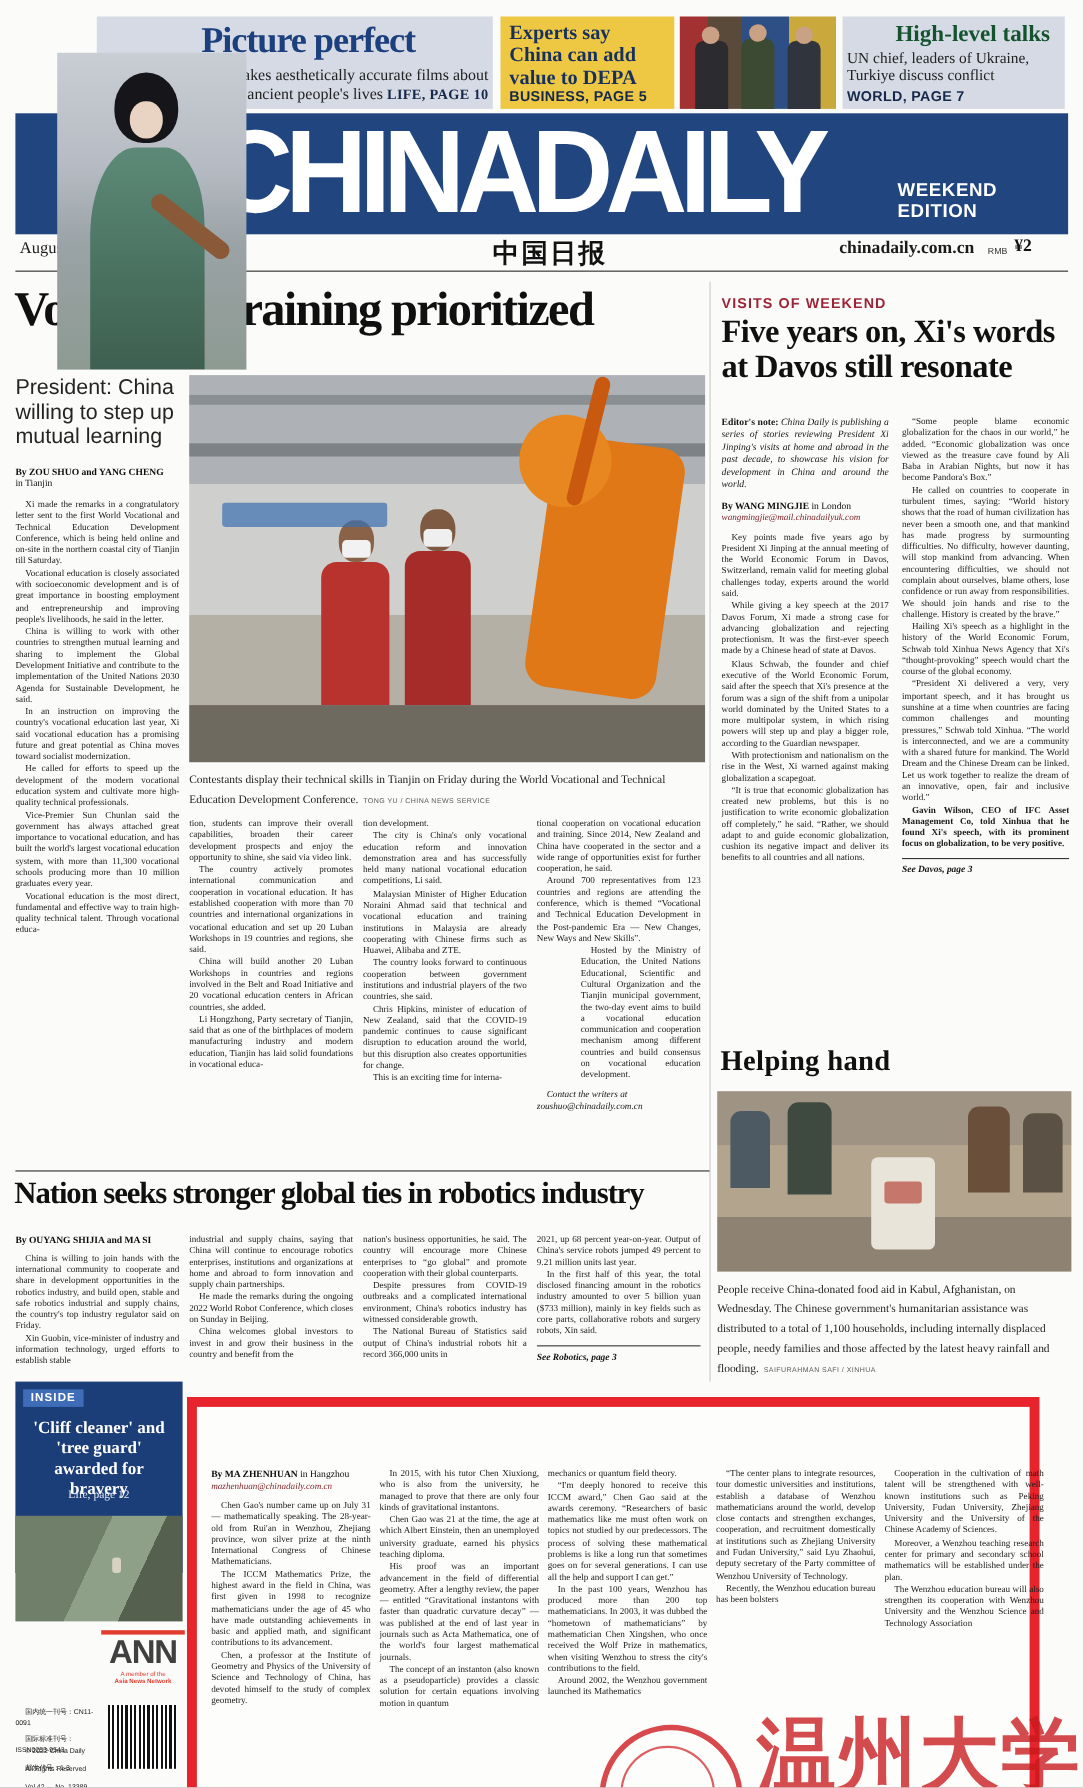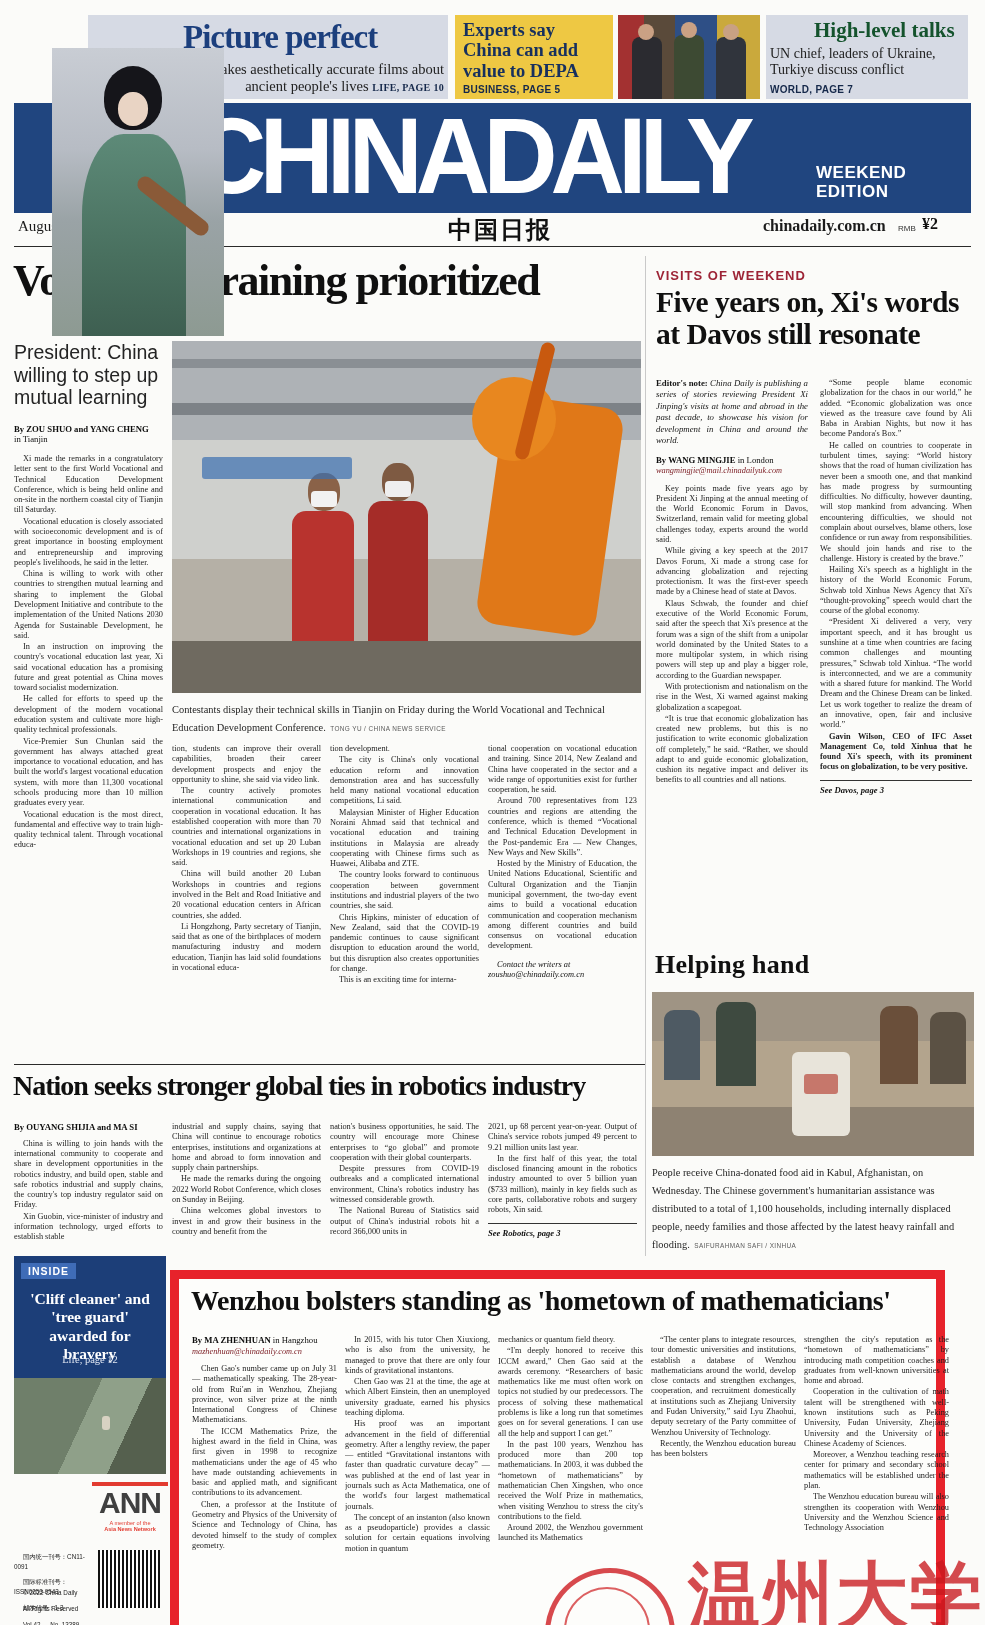--- a/index.html
+++ b/index.html
@@ -17,21 +17,21 @@
   .caption{font-family:"Liberation Serif",serif;font-size:10.4px;line-height:1.28;color:#1f1f1f;}
   .credit{font-family:"Liberation Sans",sans-serif;font-size:6.4px;color:#5a5a5a;letter-spacing:.4px;}
   .seeref{font-family:"Liberation Serif",serif;font-style:italic;font-weight:bold;font-size:8.6px;
           border-top:1px solid #333;padding-top:4px;margin-top:7px;color:#111;}
   .ednote{font-family:"Liberation Serif",serif;font-style:italic;font-size:8.8px;line-height:1.3;color:#161616;}
   .ednote b{font-style:normal;}
   .ph{position:absolute;overflow:hidden;}
   .rule{position:absolute;background:#2a2a2a;}
   .vrule{position:absolute;background:#c9c9c9;width:1px;}
   .promo-title{font-family:"Liberation Serif",serif;font-weight:bold;color:#1c3f7d;}
-  .pageref{font-weight:bold;font-size:10px;color:#15284a;letter-spacing:.3px;}
+  .pageref{font-weight:bold;font-size:13px;color:#15284a;letter-spacing:.3px;}
   .barcode{background:repeating-linear-gradient(90deg,#111 0 2px,#fff 2px 4px);}
   .contact{font-family:"Liberation Serif",serif;font-style:italic;font-size:8.4px;margin-top:8px;color:#111;}
   .contact p{margin:0;}
 </style>
 </head>
 <body>
 
 <div id="page">
 
   <div class="abs" style="left:88px;top:15px;width:360px;height:84px;background:#d6dae4;">
@@ -132,21 +132,21 @@
       <p style="text-indent: 9px;">The city is China's only vocational education reform and innovation demonstration area and has successfully held many national vocational education competitions, Li said.</p>
       <p style="text-indent: 9px;">Malaysian Minister of Higher Education Noraini Ahmad said that technical and vocational education and training institutions in Malaysia are already cooperating with Chinese firms such as Huawei, Alibaba and ZTE.</p>
       <p style="text-indent: 9px;">The country looks forward to continuous cooperation between government institutions and industrial players of the two countries, she said.</p>
       <p style="text-indent: 9px;">Chris Hipkins, minister of education of New Zealand, said that the COVID-19 pandemic continues to cause significant disruption to education around the world, but this disruption also creates opportunities for change.</p>
       <p style="text-indent: 9px;">This is an exciting time for interna-</p>
     </div>
   <div class="col" style="left:488px;top:744px;height:314px;">
     <div>
         <p style="text-indent: 0px;">tional cooperation on vocational education and training. Since 2014, New Zealand and China have cooperated in the sector and a wide range of opportunities exist for further cooperation, he said.</p>
         <p style="text-indent: 9px;">Around 700 representatives from 123 countries and regions are attending the conference, which is themed “Vocational and Technical Education Development in the Post-pandemic Era — New Changes, New Ways and New Skills”.</p>
-        <p style="text-indent: 9px;">Hosted by the Ministry of Education, the United Nations Educational, Scientific and Cultural Organization and the Tianjin municipal government, the two-day event aims to build a vocational education communication and cooperation mechanism among different countries and build consensus on vocational education development.</p>
+        <p style="text-indent: 9px; margin-left: 40px;">Hosted by the Ministry of Education, the United Nations Educational, Scientific and Cultural Organization and the Tianjin municipal government, the two-day event aims to build a vocational education communication and cooperation mechanism among different countries and build consensus on vocational education development.</p>
       </div>
     <div class="contact">
         <p style="text-indent: 9px;">Contact the writers at</p>
         <p style="text-indent: 0px;">zoushuo@chinadaily.com.cn</p>
       </div>
   </div>
 
   <div class="vrule" style="left:645px;top:256px;height:1000px;"></div>
 
   <div style="position:absolute;left:656px;top:268px;font-size:13px;font-weight:bold;color:#9d2436;letter-spacing:1px;">VISITS OF WEEKEND</div>
@@ -244,21 +244,20 @@
       <p style="text-indent: 9px;">邮发代号：1-3</p>
     </div>
   <div class="abs" style="left:14px;top:1582px;width:80px;font-size:6.3px;line-height:1.5;color:#222;">
       <p style="text-indent: 9px;">© 2022 China Daily</p>
       <p style="text-indent: 9px;">All Rights Reserved</p>
       <p style="text-indent: 9px;">Vol.42 — No. 13389</p>
     </div>
   <div class="barcode abs" style="left:98px;top:1550px;width:62px;height:58px;"></div>
 
   <div class="abs" style="left:170px;top:1270px;width:757px;height:346px;border:9px solid #e7232b;background:#fdfdfb;">
-    <div class="hl" style="position:absolute;left:12px;top:6px;width:735px;font-size:28px;letter-spacing:-.5px;white-space:nowrap;">Wenzhou bolsters standing as 'hometown of mathematicians'</div>
 
     <div class="col" style="left:13px;top:56px;width:145px;height:268px;">
       <p class="byline" style="margin-bottom:1px;">
         <span>By MA ZHENHUAN</span>
         <span class="byloc">in Hangzhou</span>
       </p>
       <p class="email" style="margin-bottom:7px;">mazhenhuan@chinadaily.com.cn</p>
       <div>
           <p style="text-indent: 9px;">Chen Gao's number came up on July 31 — mathematically speaking. The 28-year-old from Rui'an in Wenzhou, Zhejiang province, won silver prize at the ninth International Congress of Chinese Mathematicians.</p>
           <p style="text-indent: 9px;">The ICCM Mathematics Prize, the highest award in the field in China, was first given in 1998 to recognize mathematicians under the age of 45 who have made outstanding achievements in basic and applied math, and significant contributions to its advancement.</p>
@@ -275,21 +274,20 @@
         <p style="text-indent: 0px;">mechanics or quantum field theory.</p>
         <p style="text-indent: 9px;">“I'm deeply honored to receive this ICCM award,” Chen Gao said at the awards ceremony. “Researchers of basic mathematics like me must often work on topics not studied by our predecessors. The process of solving these mathematical problems is like a long run that sometimes goes on for several generations. I can use all the help and support I can get.”</p>
         <p style="text-indent: 9px;">In the past 100 years, Wenzhou has produced more than 200 top mathematicians. In 2003, it was dubbed the “hometown of mathematicians” by mathematician Chen Xingshen, who once received the Wolf Prize in mathematics, when visiting Wenzhou to stress the city's contributions to the field.</p>
         <p style="text-indent: 9px;">Around 2002, the Wenzhou government launched its Mathematics</p>
       </div>
     <div class="col" style="left:472px;top:56px;width:145px;height:268px;">
         <p style="text-indent: 9px;">“The center plans to integrate resources, tour domestic universities and institutions, establish a database of Wenzhou mathematicians around the world, develop close contacts and strengthen exchanges, cooperation, and recruitment domestically at institutions such as Zhejiang University and Fudan University,” said Lyu Zhaohui, deputy secretary of the Party committee of Wenzhou University of Technology.</p>
         <p style="text-indent: 9px;">Recently, the Wenzhou education bureau has been bolsters</p>
       </div>
     <div class="col" style="left:625px;top:56px;width:145px;height:268px;">
-        <p style="text-indent: 0px;">strengthen the city's reputation as the “hometown of mathematicians” by introducing math competition coaches and graduates from well-known universities at home and abroad.</p>
         <p style="text-indent: 9px;">Cooperation in the cultivation of math talent will be strengthened with well-known institutions such as Peking University, Fudan University, Zhejiang University and the University of the Chinese Academy of Sciences.</p>
         <p style="text-indent: 9px;">Moreover, a Wenzhou teaching research center for primary and secondary school mathematics will be established under the plan.</p>
         <p style="text-indent: 9px;">The Wenzhou education bureau will also strengthen its cooperation with Wenzhou University and the Wenzhou Science and Technology Association</p>
       </div>
   </div>
 
   <div class="abs" style="left:545px;top:1568px;width:120px;height:120px;border:5px solid rgba(205,28,32,.8);border-radius:50%;z-index:40;background:rgba(255,255,255,.15);">
     <div class="abs" style="left:14px;top:14px;width:82px;height:82px;border:2px solid rgba(205,28,32,.7);border-radius:50%;"></div>
   </div>
   <div class="serif" style="position:absolute;left:688px;top:1548px;font-size:72px;font-weight:bold;color:rgba(200,24,30,.78);

